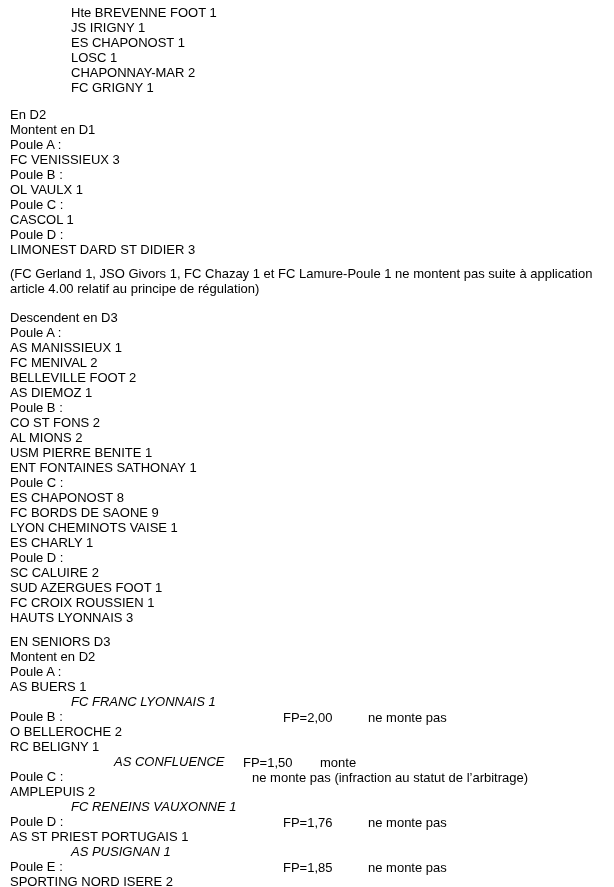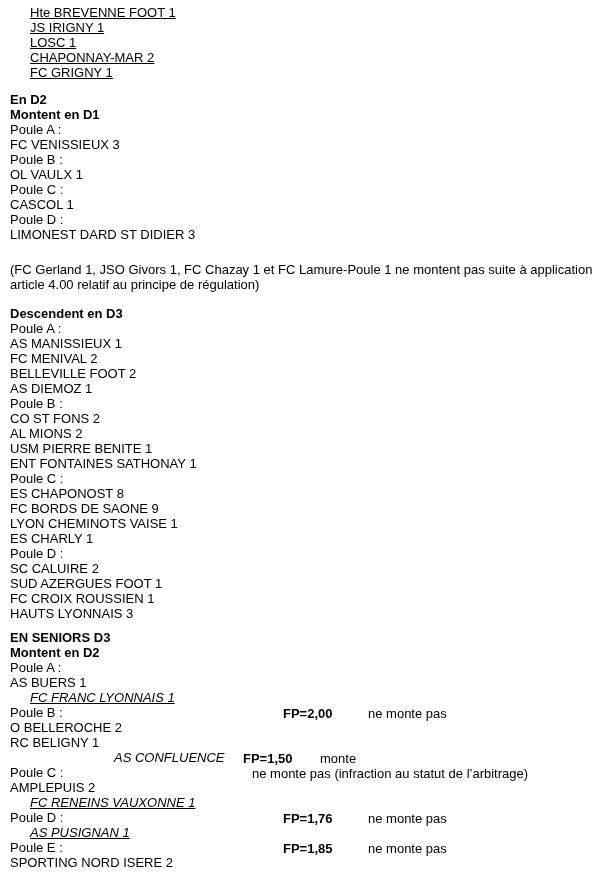--- a/index.html
+++ b/index.html
@@ -9,49 +9,50 @@
     box-sizing:border-box;
     padding:5px 10px 0 10px;
     overflow:hidden;
     background:#ffffff;
     color:#000000;
     font-family:"Liberation Sans","DejaVu Sans",sans-serif;
     font-size:13px;
   }
   .section{margin:0;}
   .sec-1{margin-top:12px;}
-  .sec-2{margin-top:20px;}
+  .sec-2{margin-top:9px;}
   .sec-3{margin-top:14px;}
   .sec-4{margin-top:9px;}
   .line{
     position:relative;
     height:15px;
     line-height:15px;
     white-space:nowrap;
   }
   .main{display:inline-block;}
   .ind-0{margin-left:0;}
-  .ind-1{margin-left:20px;text-decoration:underline;}
+  .ind-1{margin-left:61px;}
   .ind-2{margin-left:104px;}
-  .b{font-weight:bold;}
+  .b{font-weight:normal;}
   .i{font-style:italic;}
   .col{position:absolute;top:16px;}
   .slot-fp_a{left:273px;}
   .slot-fp_b{left:233px;}
   .slot-note_a{left:358px;}
   .slot-note_b{left:310px;}
   .slot-note_c{left:242px;}
 </style>
 </head>
 <body>
 
 <div class="page" style="background: rgb(255, 255, 255); color: rgb(0, 0, 0);">
     <div class="section sec-0">
       <div class="line"><span class="main ind-1">Hte BREVENNE FOOT 1</span></div>
       <div class="line"><span class="main ind-1">JS IRIGNY 1</span></div>
+      <div class="line"><span class="main ind-1">ES CHAPONOST 1</span></div>
       <div class="line"><span class="main ind-1">LOSC 1</span></div>
       <div class="line"><span class="main ind-1">CHAPONNAY-MAR 2</span></div>
       <div class="line"><span class="main ind-1">FC GRIGNY 1</span></div>
     </div>
     <div class="section sec-1">
       <div class="line"><span class="main ind-0 b">En D2</span></div>
       <div class="line"><span class="main ind-0 b">Montent en D1</span></div>
       <div class="line"><span class="main ind-0">Poule A :</span></div>
       <div class="line"><span class="main ind-0">FC VENISSIEUX 3</span></div>
       <div class="line"><span class="main ind-0">Poule B :</span></div>
@@ -95,17 +96,18 @@
       <div class="line"><span class="main ind-0">AS BUERS 1</span></div>
       <div class="line"><span class="main ind-1 i">FC FRANC LYONNAIS 1</span><span class="col slot-fp_a b">FP=2,00</span><span class="col slot-note_a">ne monte pas</span></div>
       <div class="line"><span class="main ind-0">Poule B :</span></div>
       <div class="line"><span class="main ind-0">O BELLEROCHE 2</span></div>
       <div class="line"><span class="main ind-0">RC BELIGNY 1</span><span class="col slot-fp_b b">FP=1,50</span><span class="col slot-note_b">monte</span></div>
       <div class="line"><span class="main ind-2 i">AS CONFLUENCE</span><span class="col slot-note_c">ne monte pas (infraction au statut de l’arbitrage)</span></div>
       <div class="line"><span class="main ind-0">Poule C :</span></div>
       <div class="line"><span class="main ind-0">AMPLEPUIS 2</span></div>
       <div class="line"><span class="main ind-1 i">FC RENEINS VAUXONNE 1</span><span class="col slot-fp_a b">FP=1,76</span><span class="col slot-note_a">ne monte pas</span></div>
       <div class="line"><span class="main ind-0">Poule D :</span></div>
+      <div class="line"><span class="main ind-0">AS ST PRIEST PORTUGAIS 1</span></div>
       <div class="line"><span class="main ind-1 i">AS PUSIGNAN 1</span><span class="col slot-fp_a b">FP=1,85</span><span class="col slot-note_a">ne monte pas</span></div>
       <div class="line"><span class="main ind-0">Poule E :</span></div>
       <div class="line"><span class="main ind-0">SPORTING NORD ISERE 2</span></div>
     </div>
   </div>
 
 </body></html>

